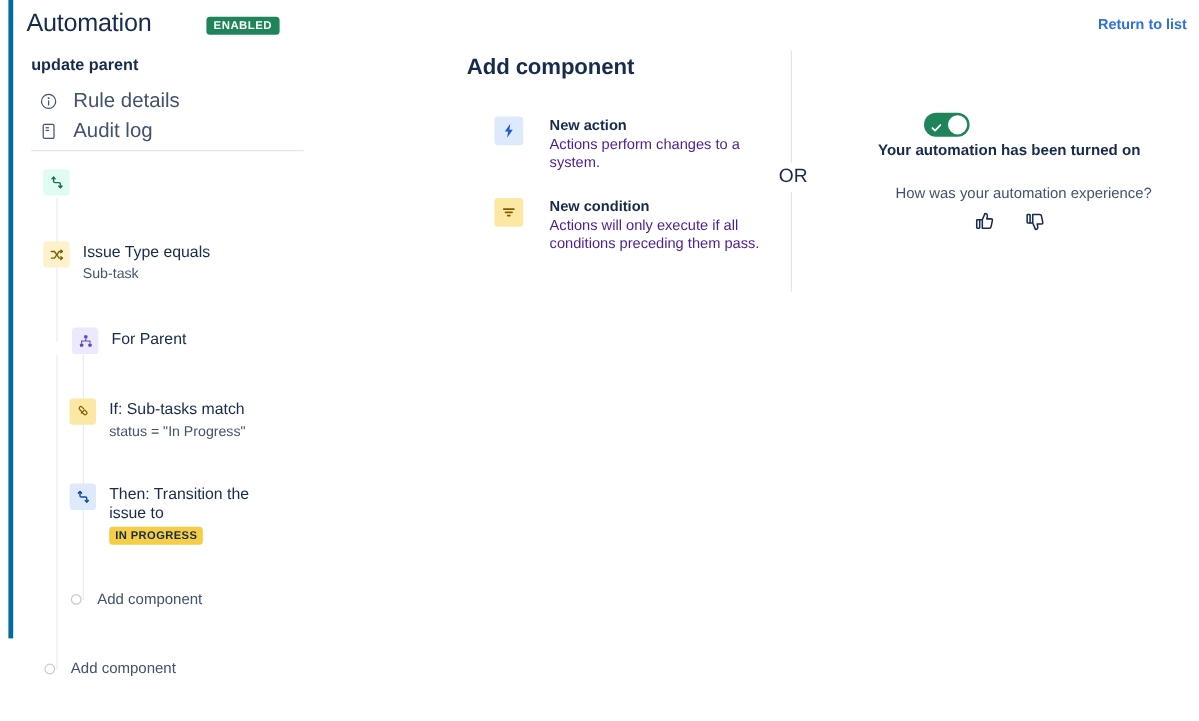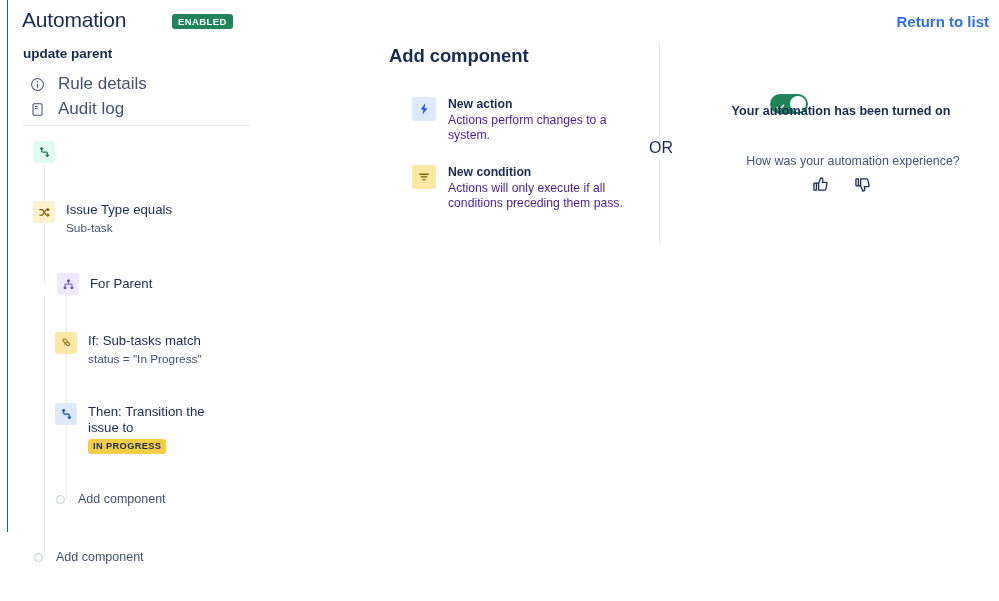--- a/index.html
+++ b/index.html
@@ -21,28 +21,28 @@
   }
   .enabled-badge {
     position: absolute; left: 172px; top: 14px;
     background: #1F845A; color: #ffffff;
     font-size: 9.5px; font-weight: 700; letter-spacing: 0.4px;
     padding: 2px 6px 2px 6px; border-radius: 3px;
     line-height: 11px;
   }
   .return-link {
     position: absolute; right: 10px; top: 13px;
-    color: #2F6FE4; font-size: 15px; font-weight: 600;
+    color: #2F6FE4; font-size: 12px; font-weight: 600;
     cursor: pointer; text-decoration: none;
   }
 
   
   .sidebar {
     position: absolute; left: 7px; top: 0; width: 340px; height: 532px;
-    border-left: 1px solid #0369a1;
+    border-left: 4px solid #0369a1;
   }
   .rule-name {
     position: absolute; left: 15px; top: 46px;
     font-size: 13.5px; font-weight: 700; color: #172B4D;
   }
   .nav-item {
     position: absolute; left: 22px;
     display: flex; align-items: center; gap: 13px;
     cursor: pointer;
   }
@@ -90,21 +90,21 @@
 
   
   .center-panel { position: absolute; left: 389px; top: 0; width: 270px; height: 601px; }
   .center-title {
     position: absolute; left: 0; top: 45px;
     font-size: 18.5px; font-weight: 600; color: #172B4D;
     letter-spacing: -0.1px;
   }
   .opt {
     position: absolute; left: 23px; width: 230px;
-    display: flex; gap: 12px; cursor: pointer;
+    display: flex; gap: 22px; cursor: pointer;
   }
   .opt .tile { width: 24px; height: 24px; flex: 0 0 24px; border-radius: 3px; }
   .opt-title { font-size: 12.2px; font-weight: 700; color: #172B4D; line-height: 15px; }
   .opt-desc { font-size: 12.2px; color: #4c1d95; line-height: 15px; margin-top: 1px; }
 
   
   .vline {
     position: absolute; left: 659px; top: 42px;
     width: 1px; height: 201px; background: #E4E6EA;
   }
@@ -120,21 +120,21 @@
     position: absolute; left: 90px; top: 94px;
     width: 38px; height: 20px; border-radius: 10px; background: #1F845A;
     cursor: pointer;
   }
   .toggle .knob {
     position: absolute; right: 2px; top: 2px;
     width: 16px; height: 16px; border-radius: 50%; background: #ffffff;
   }
   .toggle .chk { position: absolute; left: 5px; top: 4.5px; }
   .on-text {
-    position: absolute; left: 16px; top: 104px; width: 290px;
+    position: absolute; left: 16px; top: 118px; width: 290px;
     text-align: center;
     font-size: 12.6px; font-weight: 700; color: #172B4D;
   }
   .exp-text {
     position: absolute; left: 28px; top: 154px; width: 290px;
     text-align: center;
     font-size: 12.4px; color: #42526E;
   }
   .thumbs {
     position: absolute; left: 16px; top: 174px; width: 290px;

